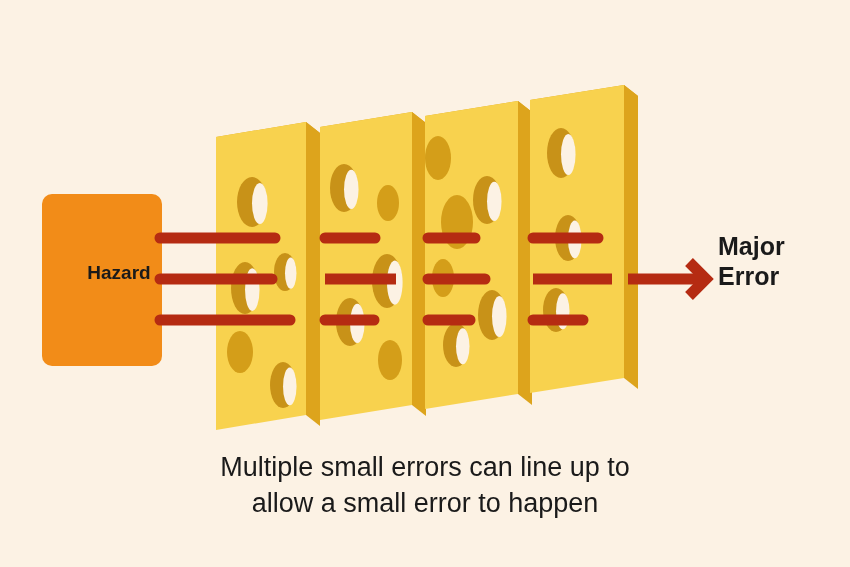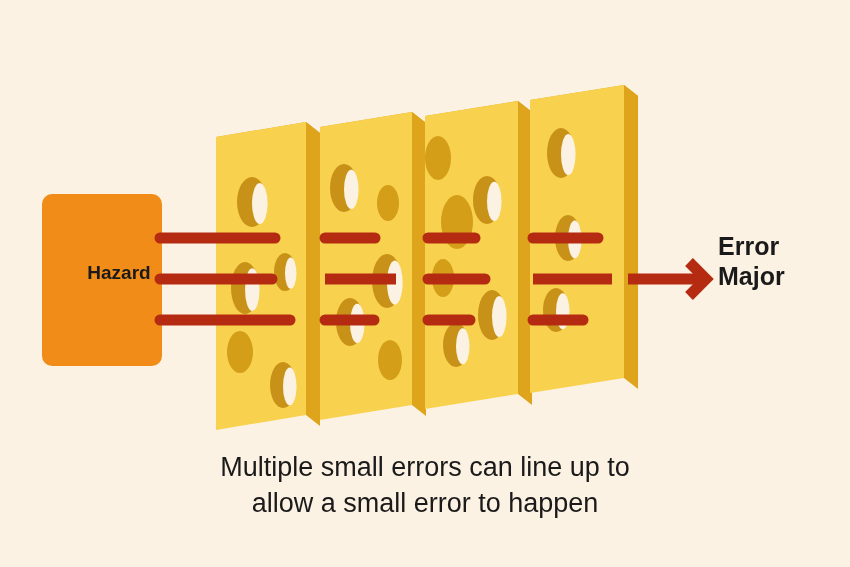--- a/index.html
+++ b/index.html
@@ -187,22 +187,22 @@
         <g>
           <line x1="628" y1="279" x2="702" y2="279" stroke="#B52B12" stroke-width="11" stroke-linecap="butt"></line>
           <polyline points="689,262 706,279 689,296" fill="none" stroke="#B52B12" stroke-width="11" stroke-linecap="butt" stroke-linejoin="miter"></polyline>
         </g>
       </g>
   </svg>
 
   <div id="hazard-label">Hazard</div>
 
   <div id="major-error-label">
+    <span class="err-line">Major</span>
     <span class="err-line">Error</span>
-    <span class="err-line">Major</span>
   </div>
 
   <div id="caption">
     <span class="cap-line">Multiple small errors can line up to</span>
     <span class="cap-line">allow a small error to happen</span>
   </div>
 
 </div>
 
 </body></html>

